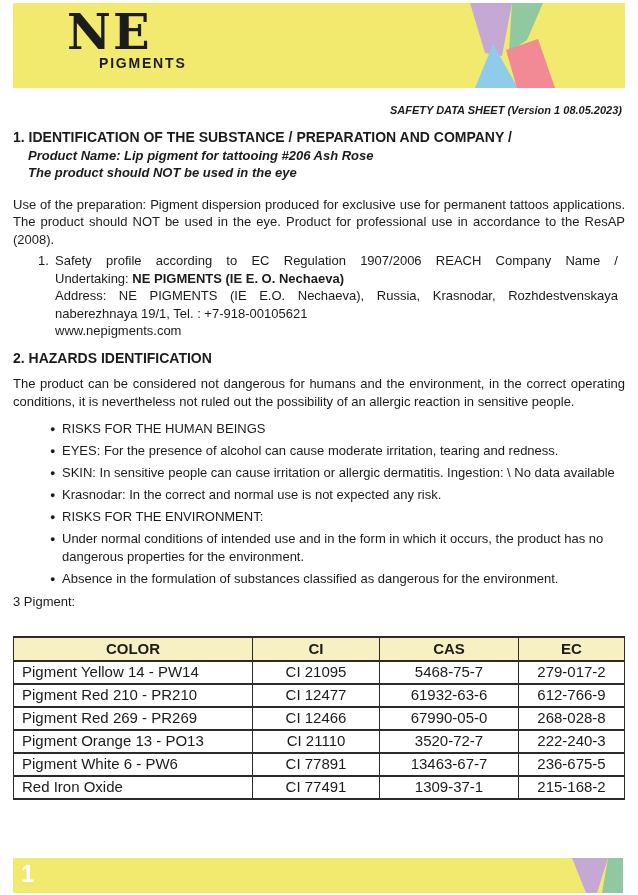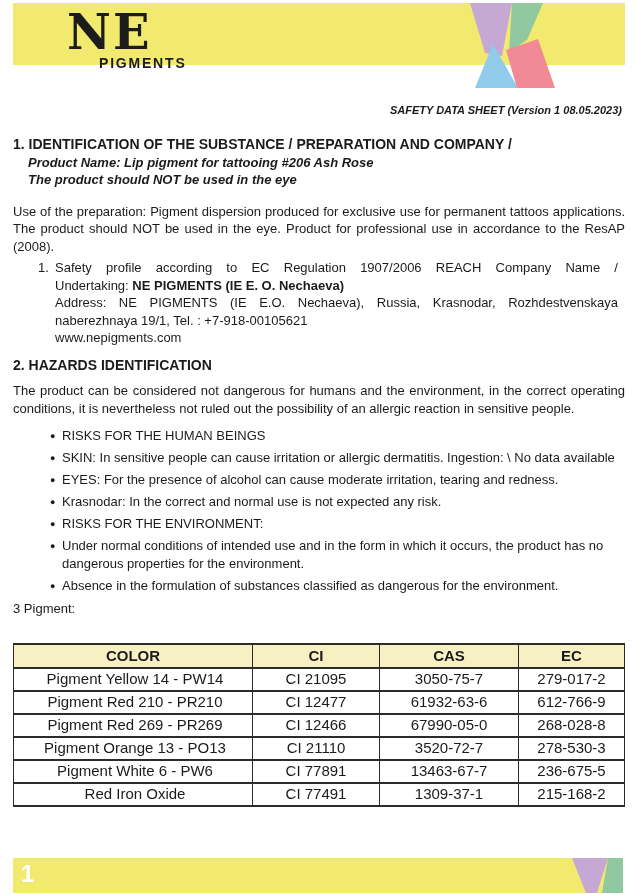--- a/index.html
+++ b/index.html
@@ -12,21 +12,21 @@
     width:638px; height:895px;
     margin:0 auto;
     background:#ffffff;
     color:var(--text,#1b1b1b);
     overflow:hidden;
   }
 
   
   .band-header {
     position:absolute; left:13px; top:3px;
-    width:612px; height:62px;
+    width:612px; height:85px;
     background:var(--band-yellow,#f2ea6f);
   }
   .logo { position:absolute; left:54px; top:7px; }
   .logo-ne {
     font-family:"DejaVu Serif", serif;
     font-weight:700; font-size:48px; line-height:44px;
     letter-spacing:2px; color:#1c1c1c;
   }
   .logo-sub {
     font-weight:700; font-size:14px; letter-spacing:1.8px;
@@ -40,21 +40,21 @@
 
   
   .doc-meta {
     position:absolute; top:104px; right:16px;
     font-size:11px; font-style:italic; font-weight:700;
     color:#1b1b1b;
   }
 
   
   .content {
-    position:absolute; top:136px; left:13px; width:612px;
+    position:absolute; top:129px; left:13px; width:612px;
     font-size:13px; line-height:17.5px; color:var(--text,#1b1b1b);
   }
   .sec-heading { font-weight:700; font-size:14px; line-height:17.5px; }
   .h-line2 { padding-left:15px; }
   .bold-line { font-weight:700; padding-left:15px;font-style:italic; }
   .para { margin-top:14px; text-align:justify; }
 
   .reg-item { margin-top:4px; margin-left:42px; width:563px; }
   .reg-line1 { text-align:justify; text-align-last:justify; }
   .reg-num { display:inline-block; width:17px; margin-left:-17px; }
@@ -84,21 +84,21 @@
   .pigment-table th, .pigment-table td {
     border-left:1.5px solid #2b2b2b; border-right:1.5px solid #2b2b2b;
     border-top:2px solid #2b2b2b; border-bottom:2px solid #2b2b2b;
     text-align:center; vertical-align:middle;
     padding:1px 4px; height:19px; overflow:hidden; white-space:nowrap;
   }
   .pigment-table th {
     background:var(--table-header-bg,#f6f0c3);
     font-weight:700; height:20px;
   }
-  .pigment-table td.cell-left { text-align:center; padding-left:8px; }
+  .pigment-table td.cell-left { text-align:left; padding-left:8px; }
 
   
   .band-footer {
     position:absolute; left:13px; top:858px;
     width:610px; height:35px;
     background:var(--band-yellow,#f2ea6f);
   }
   .footer-shapes { position:absolute; right:0; top:0; }
   .page-number {
     position:absolute; left:8px; top:2px;
@@ -142,22 +142,22 @@
       <div class="reg-cont">Address: NE PIGMENTS (IE E.O. Nechaeva), Russia, Krasnodar, Rozhdestvenskaya naberezhnaya 19/1, Tel. : +7-918-00105621</div>
       <div>www.nepigments.com</div>
     </div>
 
     <div class="sec-heading sec2-heading">2. HAZARDS IDENTIFICATION</div>
 
     <div class="para intro">The product can be considered not dangerous for humans and the environment, in the correct operating conditions, it is nevertheless not ruled out the possibility of an allergic reaction in sensitive people.</div>
 
     <ul class="bullet-list">
         <li class="bullet-item">RISKS FOR THE HUMAN BEINGS</li>
+        <li class="bullet-item">EYES: For the presence of alcohol can cause moderate irritation, tearing and redness.</li>
         <li class="bullet-item">SKIN: In sensitive people can cause irritation or allergic dermatitis. Ingestion: \ No data available</li>
-        <li class="bullet-item">EYES: For the presence of alcohol can cause moderate irritation, tearing and redness.</li>
         <li class="bullet-item">Krasnodar: In the correct and normal use is not expected any risk.</li>
         <li class="bullet-item">RISKS FOR THE ENVIRONMENT:</li>
         <li class="bullet-item">Under normal conditions of intended use and in the form in which it occurs, the product has no dangerous properties for the environment.</li>
         <li class="bullet-item">Absence in the formulation of substances classified as dangerous for the environment.</li>
       </ul>
 
     <div class="pigment-label">3 Pigment:</div>
 
     <table class="pigment-table">
       <colgroup>
@@ -171,40 +171,40 @@
             <th>COLOR</th>
             <th>CI</th>
             <th>CAS</th>
             <th>EC</th>
           </tr>
         </thead>
       <tbody>
           <tr>
             <td class="cell-left">Pigment Yellow 14 - PW14</td>
             <td>CI 21095</td>
-            <td>3050-75-7</td>
+            <td>5468-75-7</td>
             <td>279-017-2</td>
           </tr>
           <tr>
             <td class="cell-left">Pigment Red 210 - PR210</td>
             <td>CI 12477</td>
             <td>61932-63-6</td>
             <td>612-766-9</td>
           </tr>
           <tr>
             <td class="cell-left">Pigment Red 269 - PR269</td>
             <td>CI 12466</td>
             <td>67990-05-0</td>
             <td>268-028-8</td>
           </tr>
           <tr>
             <td class="cell-left">Pigment Orange 13 - PO13</td>
             <td>CI 21110</td>
             <td>3520-72-7</td>
-            <td>278-530-3</td>
+            <td>222-240-3</td>
           </tr>
           <tr>
             <td class="cell-left">Pigment White 6 - PW6</td>
             <td>CI 77891</td>
             <td>13463-67-7</td>
             <td>236-675-5</td>
           </tr>
           <tr>
             <td class="cell-left">Red Iron Oxide</td>
             <td>CI 77491</td>

